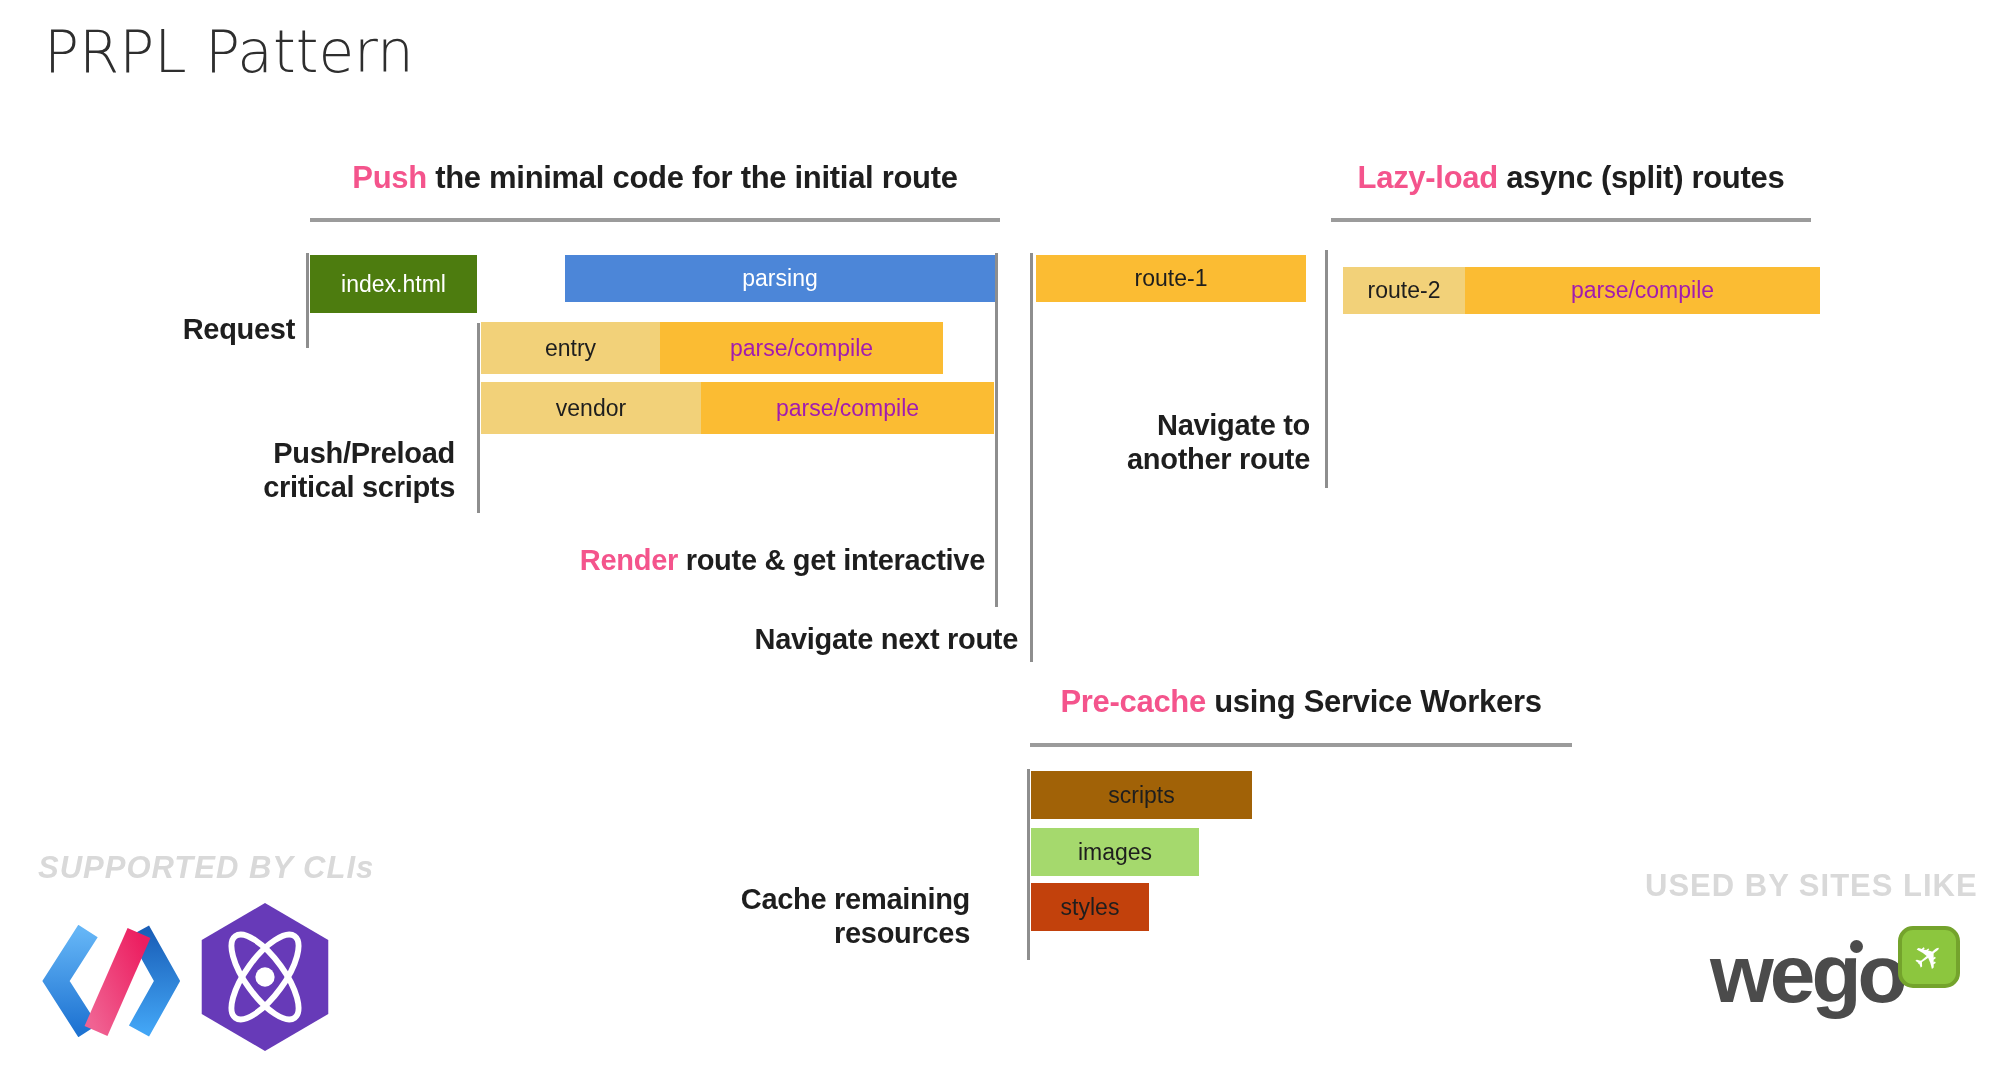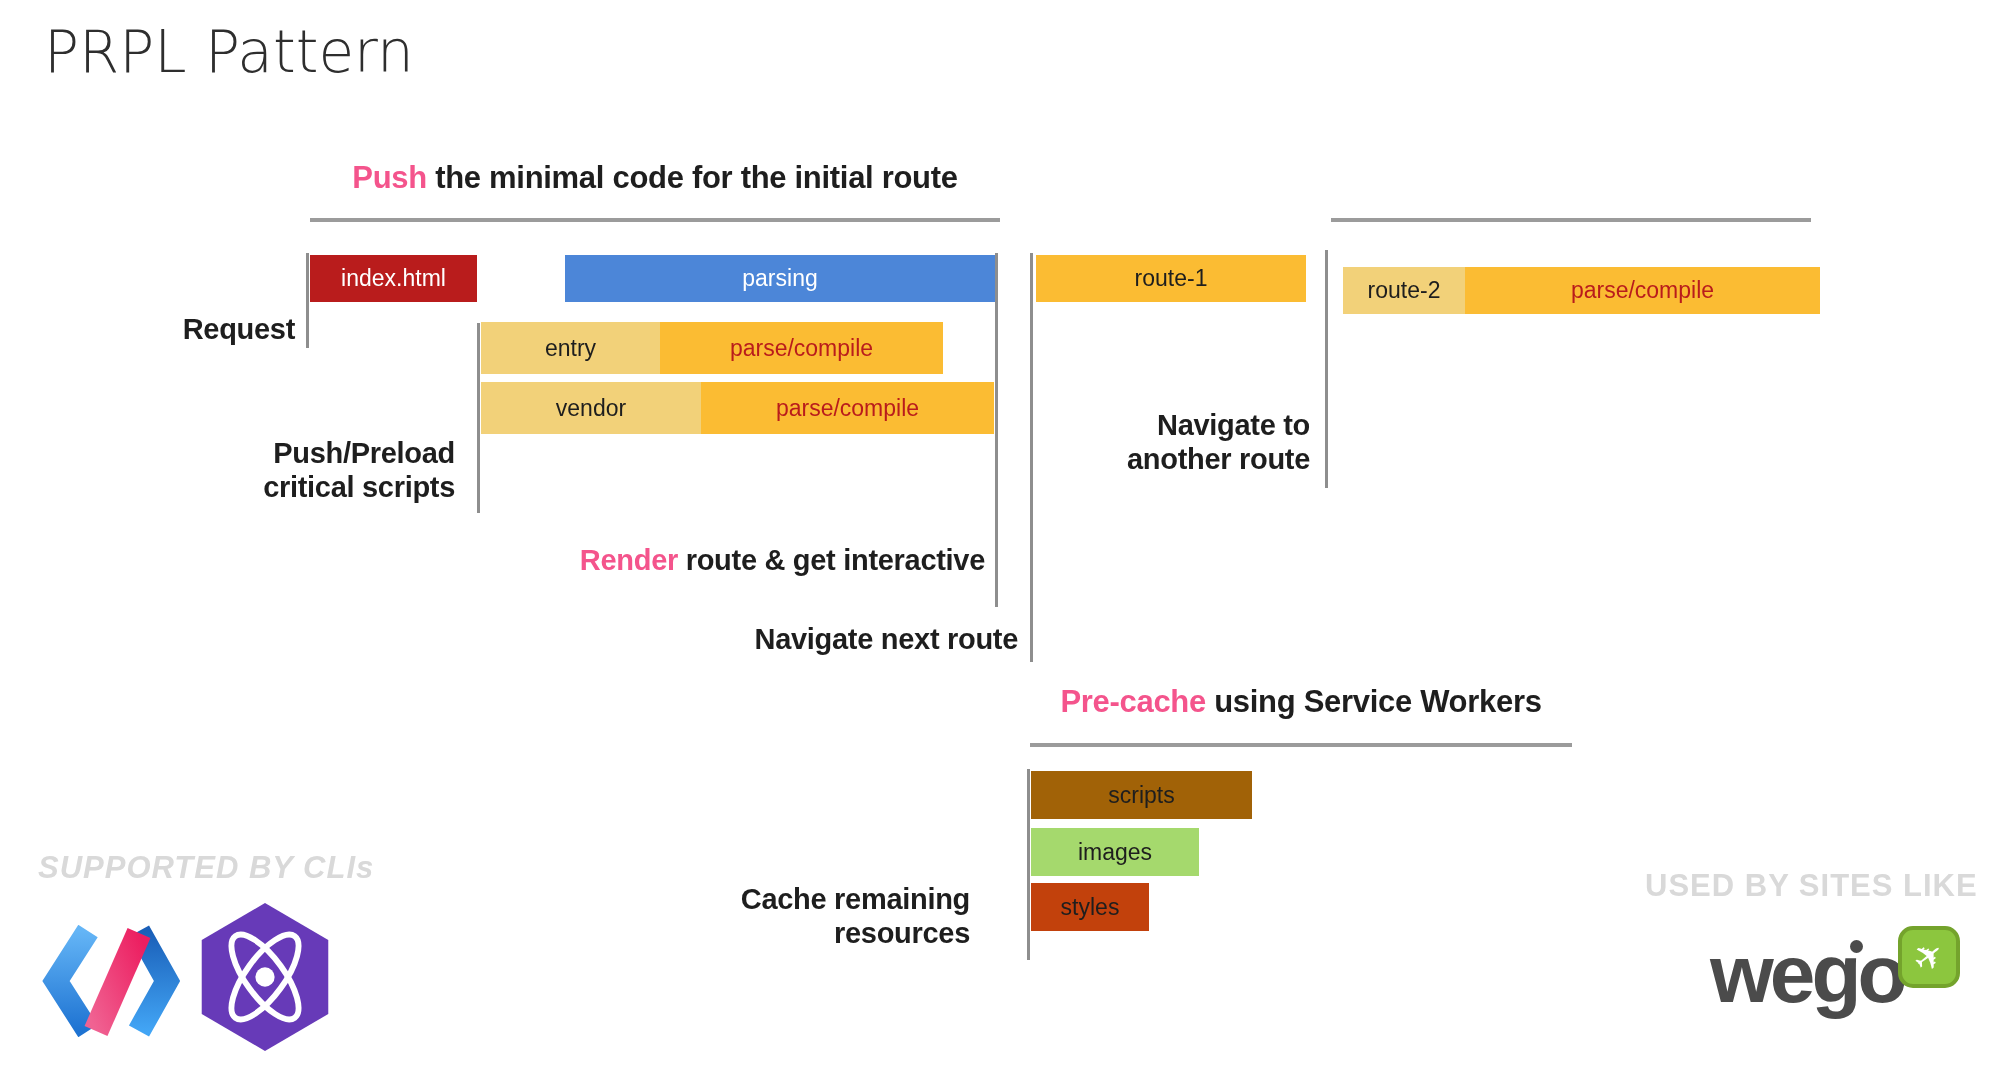--- a/index.html
+++ b/index.html
@@ -31,22 +31,22 @@
   #vl-render{left:995px;top:253px;height:354px;}
   #vl-navnext{left:1030px;top:253px;height:409px;}
   #vl-navanother{left:1325px;top:250px;height:238px;}
   #vl-cache{left:1027px;top:769px;height:191px;}
 
   
   .bar{position:absolute;display:flex;align-items:center;justify-content:center;
        font-size:23px;white-space:nowrap;}
   .bar .seg{height:100%;display:flex;align-items:center;justify-content:center;}
   .seg-gold{background:#F2D179;color:#1e1e1e;}
-  .seg-amber{background:#FBBC33;color:#b91c1c;}
-  #bar-index{left:310px;top:255px;width:167px;height:47px;background:#b91c1c;color:#fff;}
+  .seg-amber{background:#FBBC33;color:#a21caf;}
+  #bar-index{left:310px;top:255px;width:167px;height:58px;background:#4d7c0f;color:#fff;}
   #bar-parsing{left:565px;top:255px;width:430px;height:47px;background:#4C86D8;color:#fff;}
   #bar-route1{left:1036px;top:255px;width:270px;height:47px;background:#FBBC33;color:#1e1e1e;}
   #bar-route2{left:1331px;top:255px;width:477px;height:47px;padding:12px;}
   #bar-route2 .seg-gold{width:122px;}
   #bar-route2 .seg-amber{flex:1;}
   #bar-entry{left:481px;top:322px;width:462px;height:52px;}
   #bar-entry .seg-gold{width:179px;}
   #bar-entry .seg-amber{flex:1;}
   #bar-vendor{left:481px;top:382px;width:513px;height:52px;}
   #bar-vendor .seg-gold{width:220px;}
@@ -85,20 +85,23 @@
 </style>
 </head>
 <body>
 
 <div class="slide">
 
   <div class="title">PRPL Pattern</div>
 
   <div class="hdr" id="hdr-push">
     <span class="hl">Push</span><span> the minimal code for the initial route</span>
+  </div>
+  <div class="hdr" id="hdr-lazy">
+    <span class="hl">Lazy-load</span><span> async (split) routes</span>
   </div>
   <div class="hdr" id="hdr-precache">
     <span class="hl">Pre-cache</span><span> using Service Workers</span>
   </div>
 
   <div class="hrule" id="rule-push"></div>
   <div class="hrule" id="rule-lazy"></div>
   <div class="hrule" id="rule-precache"></div>
 
   <div class="vline" id="vl-request"></div>

